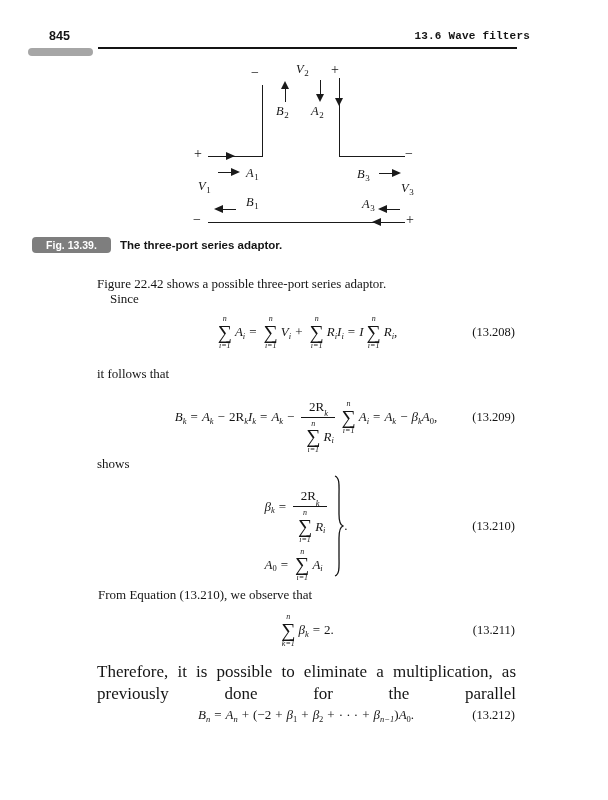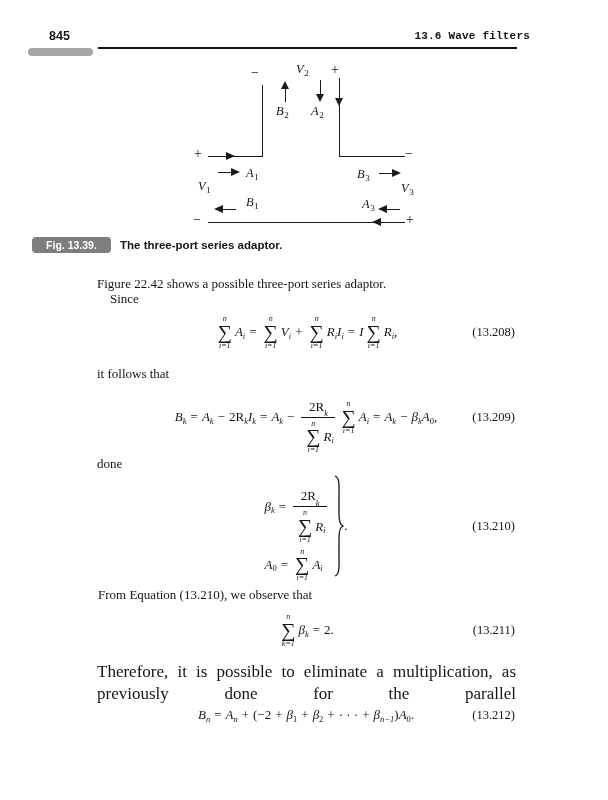--- a/index.html
+++ b/index.html
@@ -207,21 +207,21 @@
       <span class="op">−</span>
       <span class="v">β</span>
         <span class="sb">k</span>
         <span class="v">A</span>
         <span class="sbr">0</span>
       <span>,</span>
     </span>
     <span class="eqnum">(13.209)</span>
   </div>
 
-  <div class="bline" style="left:97px;top:456px">done</div>
+  <div class="bline" style="left:97px;top:456px">shows</div>
 
   <div class="eq" style="top:468px;height:116px">
     <span class="eqrow">
       <span class="eqcol">
         <span class="eqrow">
           <span class="v">β</span>
             <span class="sb">k</span>
           <span class="op">=</span>
           <span class="frac">
             <span class="fnum">

